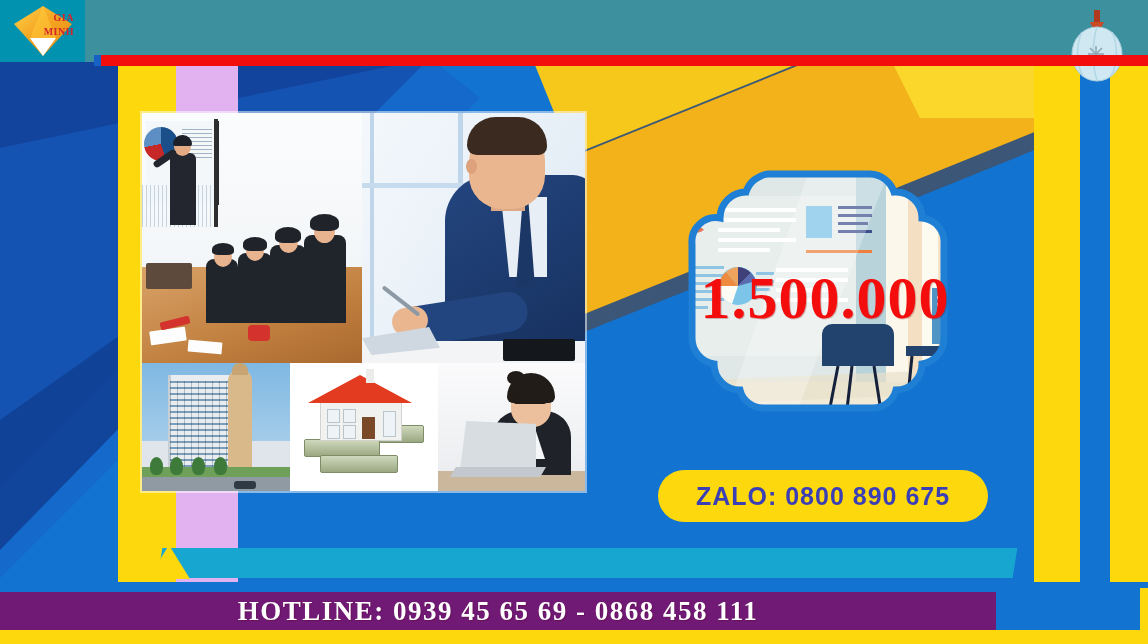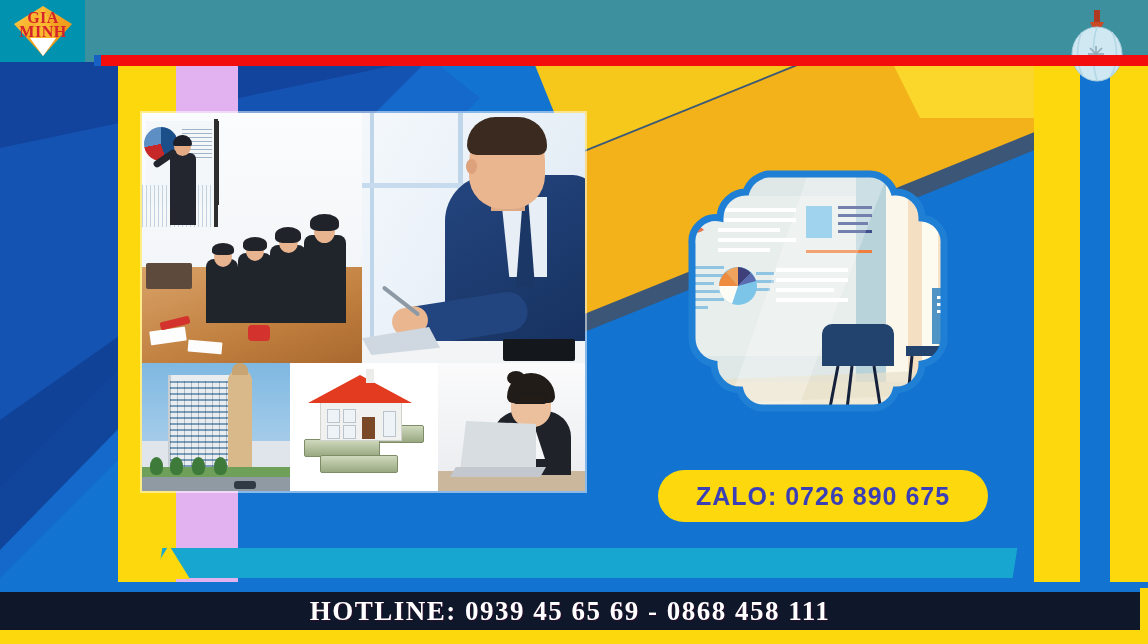--- a/index.html
+++ b/index.html
@@ -68,23 +68,23 @@
     position:absolute;left:0;top:0;width:1148px;height:62px;
     background:#3d909e;
   }
   .header-logo-bg{
     position:absolute;left:0;top:0;width:85px;height:62px;background:#0192b0;
   }
   .logo-gem{
     position:absolute;left:12px;top:4px;width:62px;height:54px;
   }
   .logo-text{
-    position:absolute;left:12px;top:11px;width:62px;text-align:center;
+    position:absolute;left:12px;top:11px;width:62px;text-align:right;
     font-family:"Liberation Serif",serif;
-    font-weight:bold;font-size:16px;color:#d4232a;line-height:14px;
+    font-weight:bold;font-size:10px;color:#d4232a;line-height:14px;
     letter-spacing:.5px;
   }
   .header-title{
     position:absolute;left:85px;top:0;width:960px;height:56px;
     display:flex;align-items:center;justify-content:center;
     font-family:"Liberation Serif",serif;
     font-size:33px;font-weight:normal;color:#f5d422;
     letter-spacing:3.5px;
     white-space:nowrap;
     text-shadow:0 1px 0 rgba(0,0,0,.12);
@@ -248,22 +248,22 @@
     text-shadow:1px 1px 0 rgba(0,40,60,.45);
   }
   .web-tri{
     position:absolute;left:148px;top:545px;width:0;height:0;
     border-left:21px solid transparent;border-right:21px solid transparent;
     border-bottom:34px solid #fcd80d;
   }
 
   
   .hotline{
-    position:absolute;left:0;top:592px;width:1140px;height:38px;
-    background:#0f172a;
+    position:absolute;left:0;top:592px;width:996px;height:38px;
+    background:#701a75;
     display:flex;align-items:center;justify-content:center;
   }
   .hotline-text{
     font-family:"Liberation Serif",serif;
     font-weight:bold;font-size:27px;color:#ffffff;letter-spacing:1.5px;
     white-space:nowrap;
     text-shadow:1px 1px 1px rgba(90,0,50,.4);
   }
   .hot-yellow{
     position:absolute;left:0;top:630px;width:1148px;height:14px;background:#fcd80d;
@@ -536,24 +536,25 @@
         <path d="M28,62 q8,-8 16,0 q-8,6 -16,0 Z" fill="#e2603c" opacity=".85"></path>
       </g>
 
       <path d="M60,50 a26,26 0 0 1 26,-26 a26,26 0 0 1 22,-18 H210
                a26,26 0 0 1 24,18 a26,26 0 0 1 28,26 a24,24 0 0 1 22,26
                V170 a26,26 0 0 1 -22,26 a26,26 0 0 1 -26,26
                a24,24 0 0 1 -24,18 H104 a24,24 0 0 1 -24,-18
                a26,26 0 0 1 -26,-26 a26,26 0 0 1 -22,-26
                V76 a24,24 0 0 1 28,-26 Z" fill="none" stroke="#1f7fd4" stroke-width="7"></path>
     </svg>
+    <div class="price">1.500.000</div>
   </div>
 
   <div class="zalo">
-    <span class="zalo-text">ZALO: 0726 890 675</span>
+    <span class="zalo-text">ZALO: 0800 890 675</span>
   </div>
 
   <div class="web-bar"></div>
   <div class="web-tri"></div>
 
   <div class="hot-left-blue"></div>
   <div class="hot-right-yellow"></div>
   <div class="hotline">
     <span class="hotline-text">HOTLINE: 0939 45 65 69 - 0868 458 111</span>
   </div>

